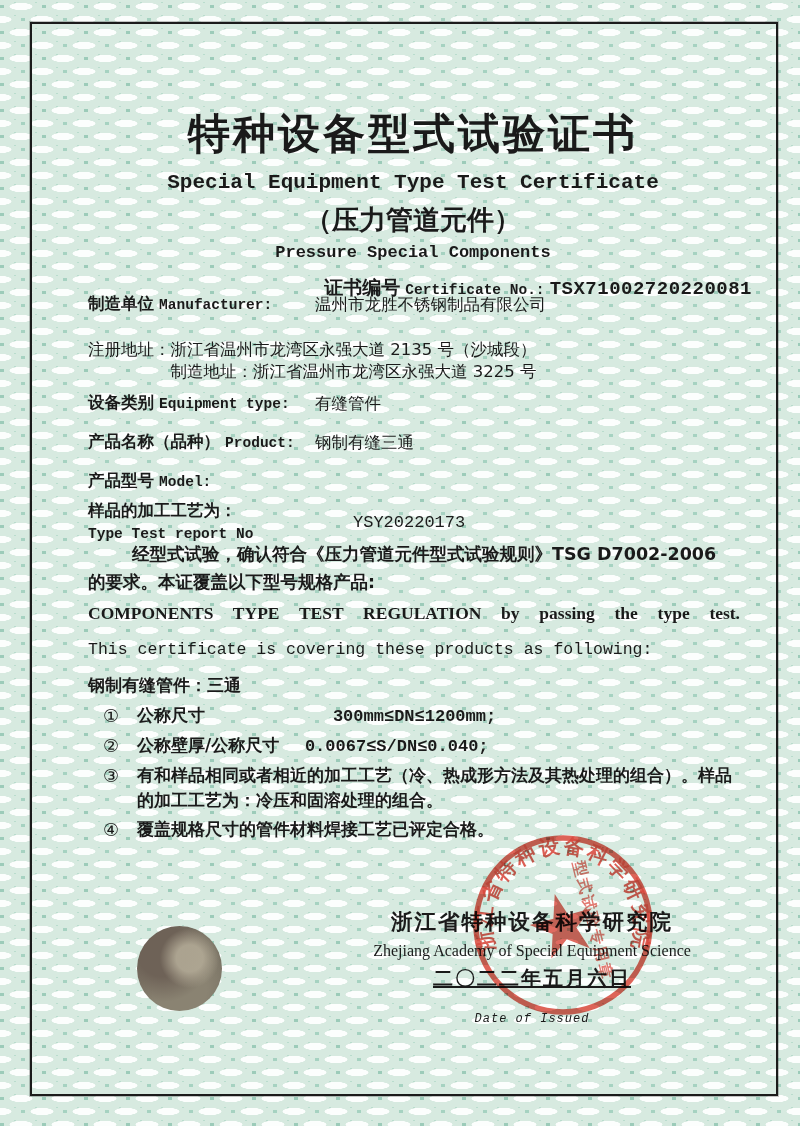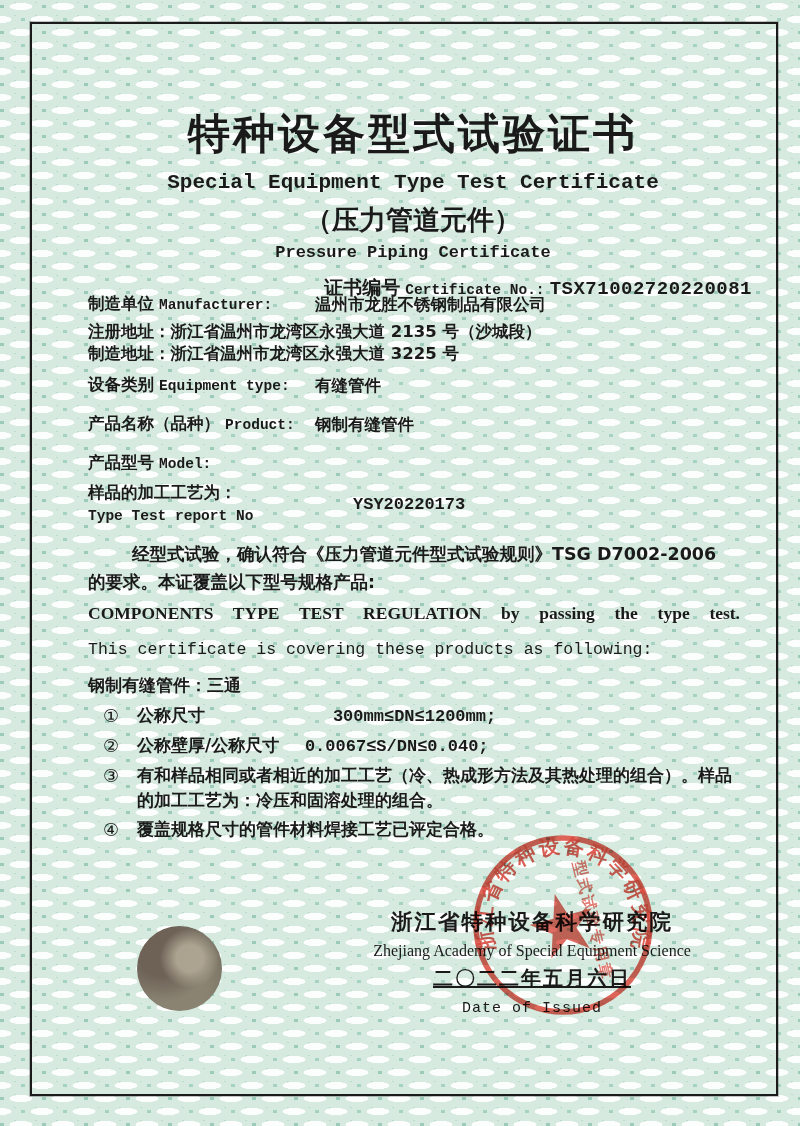--- a/index.html
+++ b/index.html
@@ -44,23 +44,23 @@
   .certno-line .lab-cn { font-size: 19px; font-weight: 700; }
   .certno-line .lab-en { font-size: 14.5px; font-weight: 600; }
   .certno-line .val    { font-size: 19px; font-weight: 600; letter-spacing: .5px; }
 
   
   .sec-rows { position: absolute; left: 88px; right: 62px; top: 293px; }
   .row { display: flex; align-items: center; }
   .row-label { width: 227px; flex: 0 0 227px; line-height: 21px; }
   .row-label .lcn { font-size: 16.5px; font-weight: 700; }
   .row-label .len { font-size: 14.5px; font-weight: 600; }
-  .row-value { font-size: 16.5px; font-weight: 700; line-height: 22px; }
+  .row-value { font-size: 16.5px; font-weight: 400; line-height: 22px; text-align: right; }
   .row-value.alnum { font-family: "Liberation Mono", "DejaVu Sans Mono", monospace; font-size: 17px; }
-  .r1 { margin-bottom: 5px; }
+  .r1 { margin-bottom: 23px; }
   .r2 { margin-bottom: 9px; }
   .r3 { margin-bottom: 16px; }
   .r4 { margin-bottom: 16px; }
   .r5 { margin-bottom: 7px; }
   .two-line-label .lcn { display: block; }
   .two-line-label .len { display: block; margin-top: 3px; }
 
   
   .sec-statement { position: absolute; left: 88px; right: 60px; top: 541px; }
   .st-cn { font-size: 17.5px; font-weight: 600; line-height: 27.5px; }
@@ -80,22 +80,22 @@
   .prod-item .num { position: absolute; left: 0; top: 0; font-size: 18px; font-weight: 400; }
   .prod-item .plabel { display: inline-block; min-width: 190px; }
   .prod-item .pval { font-family: "Liberation Mono", "DejaVu Sans Mono", monospace; font-weight: 600; }
 
   
   .sec-footer { position: absolute; left: 348px; width: 368px; top: 908px; text-align: center; }
   .issuer-cn { font-size: 21.5px; font-weight: 700; letter-spacing: 2px; line-height: 28px; }
   .issuer-en { font-size: 16px; line-height: 21px; margin-top: 4px;
                font-family: "Liberation Serif", "DejaVu Serif", serif; }
   .issue-date { font-size: 20px; font-weight: 700; letter-spacing: 2px; line-height: 26px; margin-top: 4px; text-decoration: underline; }
-  .date-label { font-size: 15px; letter-spacing: 1px; margin-top: 9px;
-                font-family: "Liberation Mono", "DejaVu Sans Mono", monospace; }
+  .date-label { font-size: 12px; letter-spacing: 1px; margin-top: 21px;
+                font-family: "Liberation Mono", "DejaVu Sans Mono", monospace; font-style: italic; }
 
   
   .stamp { position: absolute; left: 468px; top: 830px; width: 190px; height: 190px;
            mix-blend-mode: multiply; opacity: .92; }
 
   
   .blot { position: absolute; left: 137px; top: 926px; width: 85px; height: 85px;
           border-radius: 50%;
           background:
             radial-gradient(circle at 62% 38%, rgba(178,170,150,.9) 0 18%, rgba(178,170,150,0) 40%),
@@ -107,21 +107,21 @@
 </head>
 <body>
 
 <div class="page">
   <div class="border-frame"></div>
 
   <div class="sec-head">
     <div class="title-cn cn">特种设备型式试验证书</div>
     <div class="title-en mono">Special Equipment Type Test Certificate</div>
     <div class="subtitle-cn cn">（压力管道元件）</div>
-    <div class="subtitle-en mono">Pressure Piping Certificate</div>
+    <div class="subtitle-en mono">Pressure Special Components</div>
     <div class="certno-line">
       <span class="lab-cn cn">证书编号</span>
       <span class="lab-en mono">Certificate No.:</span>
       <span class="val mono">TSX71002720220081</span>
     </div>
   </div>
 
   <div class="sec-rows">
 
     <div class="row r1">
@@ -145,21 +145,21 @@
         <span class="len mono">Equipment type:</span>
       </div>
       <div class="row-value cn">有缝管件</div>
     </div>
 
     <div class="row r4">
       <div class="row-label">
         <span class="lcn cn">产品名称（品种）</span>
         <span class="len mono">Product:</span>
       </div>
-      <div class="row-value cn">钢制有缝管件</div>
+      <div class="row-value cn">钢制有缝三通</div>
     </div>
 
     <div class="row r5">
       <div class="row-label">
         <span class="lcn cn">产品型号</span>
         <span class="len mono">Model:</span>
       </div>
     </div>
 
     <div class="row r6">

